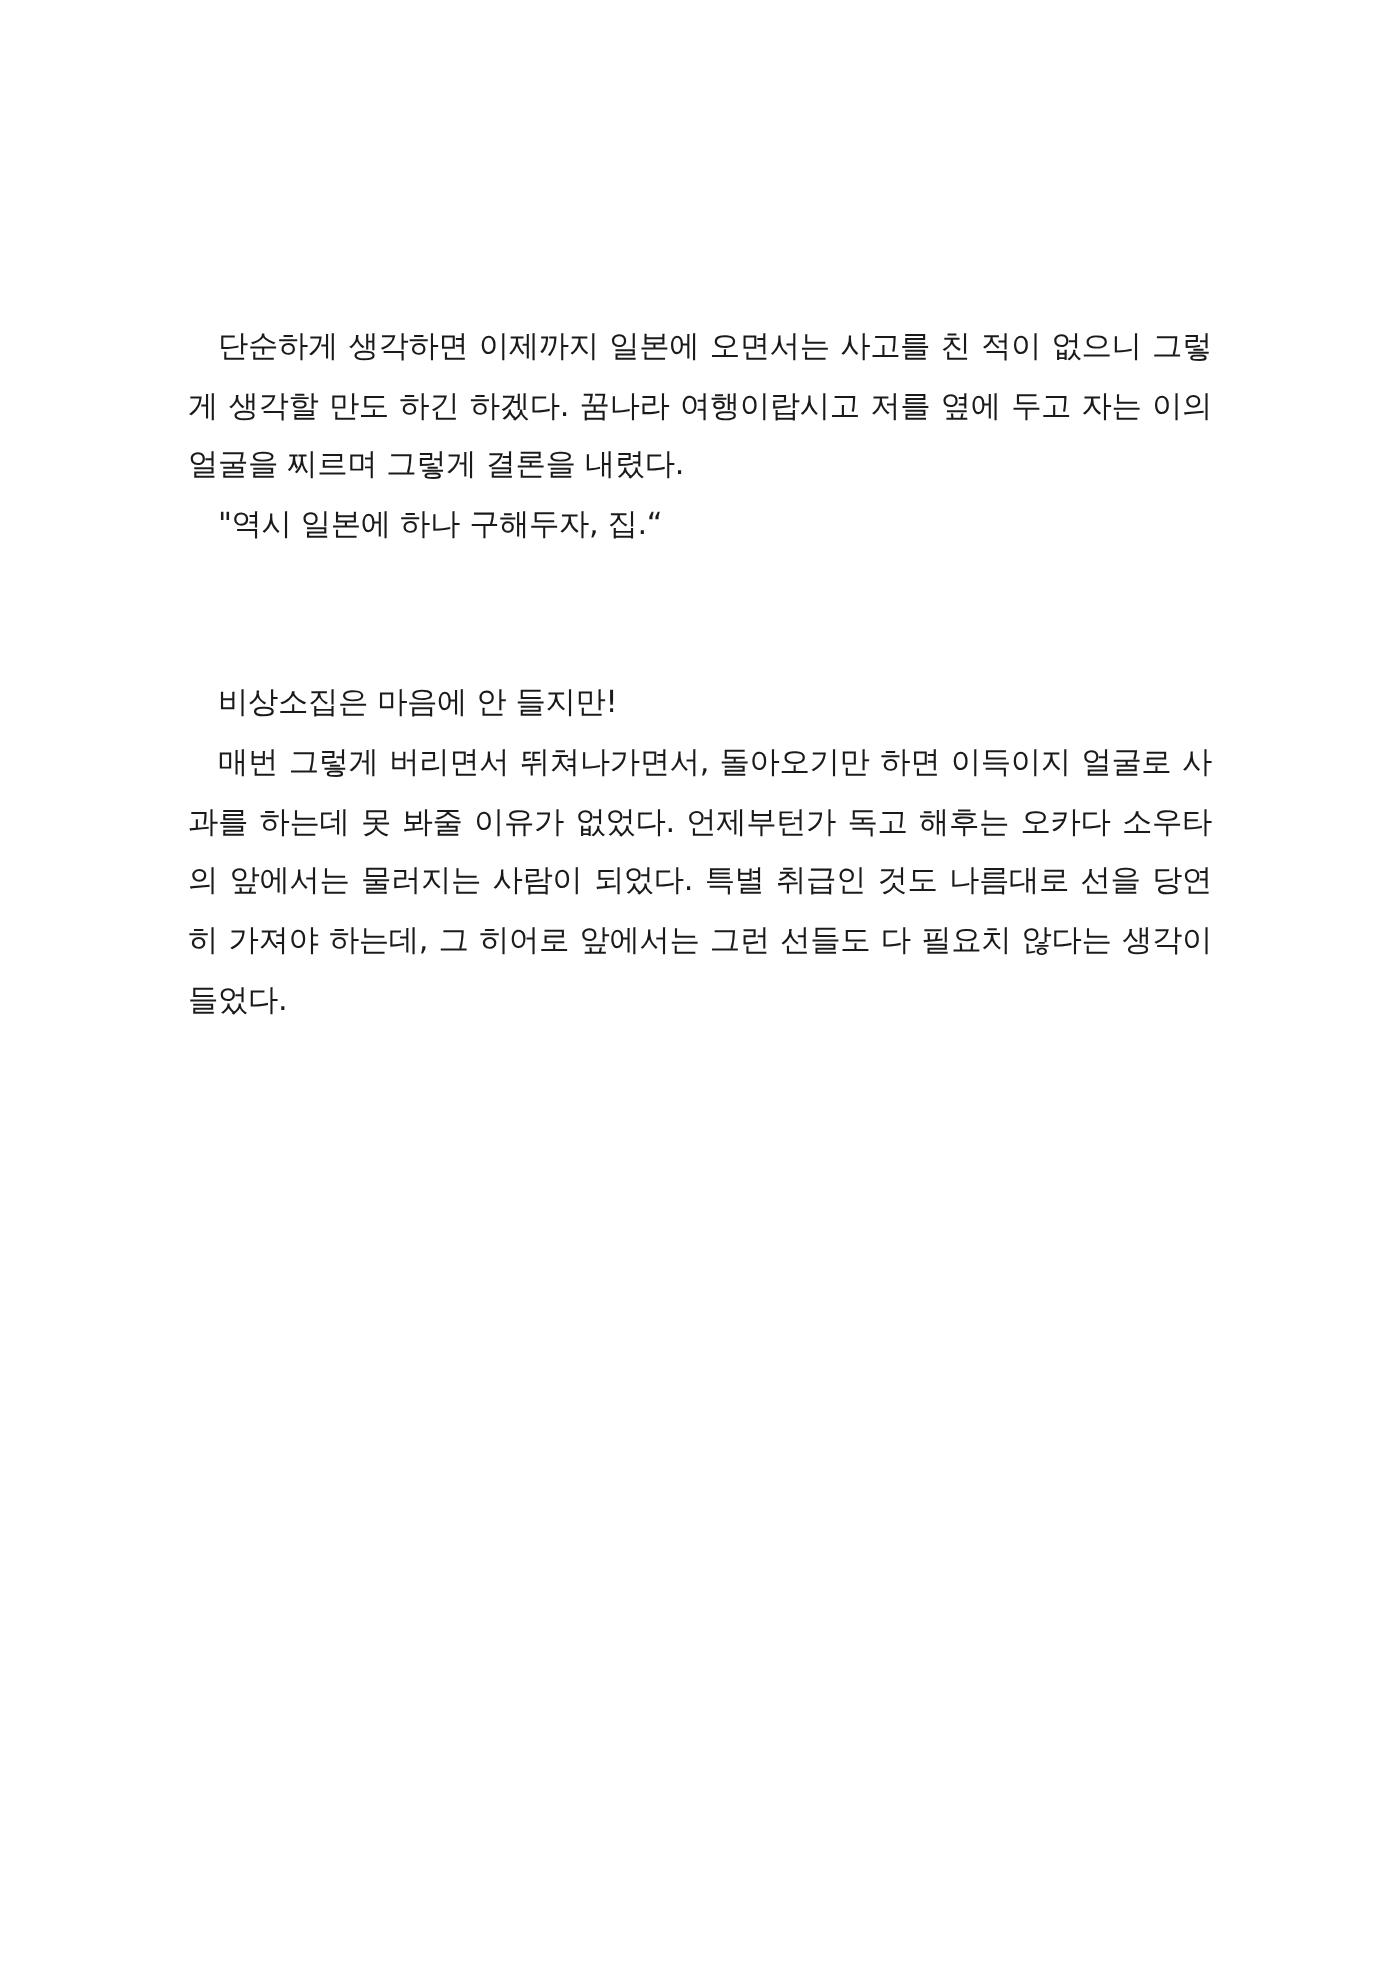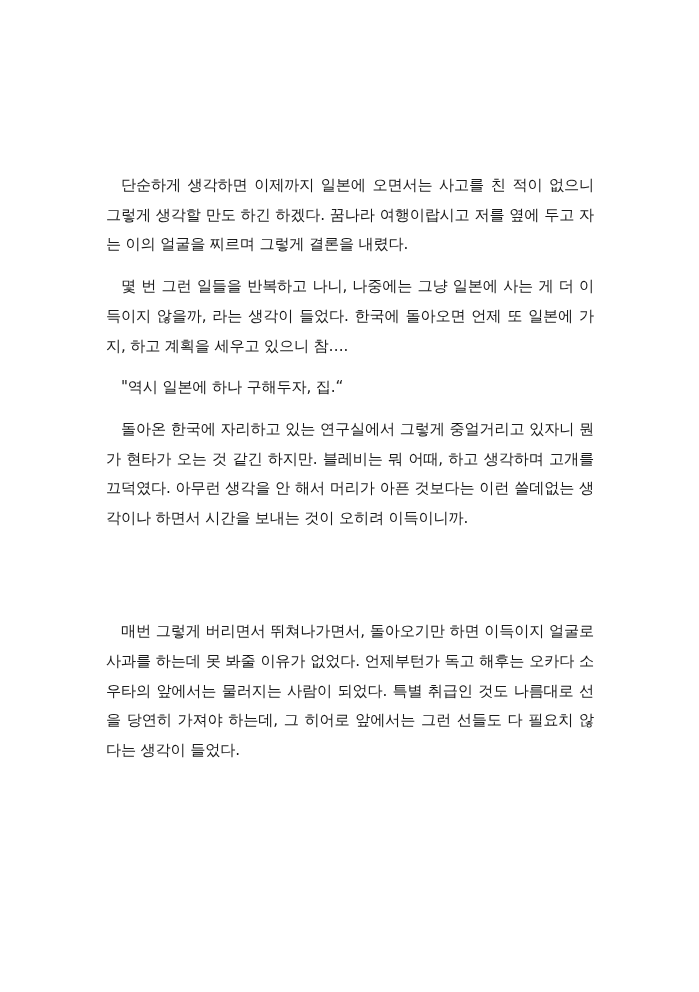--- a/index.html
+++ b/index.html
@@ -8,28 +8,27 @@
     position: absolute;
     left: 94px;
     top: 159px;
     width: 512px;
     font-family: "DejaVu Sans", sans-serif;
     font-size: 15.2px;
     color: #1a1a1a;
     line-height: 29.7px;
     letter-spacing: -0.2px;
   }
-  .p { margin: 12px; text-align: justify; text-align-last: left; }
+  .p { margin: 0; text-align: justify; text-align-last: left; }
   .indent { text-indent: 15px; }
   .gap { height: 29.7px; }
 </style>
 </head>
 <body>
 
 <div class="page">
   <p class="p indent">단순하게 생각하면 이제까지 일본에 오면서는 사고를 친 적이 없으니 그렇게 생각할 만도 하긴 하겠다. 꿈나라 여행이랍시고 저를 옆에 두고 자는 이의 얼굴을 찌르며 그렇게 결론을 내렸다.</p>
-  <p class="p indent">몇 번 그런 일들을 반복하고 나니, 나중에는 그냥 일본에 사는 게 더 이득이지 않을까, 라는 생각이 들었다. 한국에 돌아오면 언제 또 일본에 가지, 하고 계획을 세우고 있으니 참….</p>
   <p class="p indent">"역시 일본에 하나 구해두자, 집.“</p>
-  <p class="p indent">돌아온 한국에 자리하고 있는 연구실에서 그렇게 중얼거리고 있자니 뭔가 현타가 오는 것 같긴 하지만. 블레비는 뭐 어때, 하고 생각하며 고개를 끄덕였다. 아무런 생각을 안 해서 머리가 아픈 것보다는 이런 쓸데없는 생각이나 하면서 시간을 보내는 것이 오히려 이득이니까.</p>
   <div class="gap"></div>
   <div class="gap"></div>
+  <p class="p indent">비상소집은 마음에 안 들지만!</p>
   <p class="p indent">매번 그렇게 버리면서 뛰쳐나가면서, 돌아오기만 하면 이득이지 얼굴로 사과를 하는데 못 봐줄 이유가 없었다. 언제부턴가 독고 해후는 오카다 소우타의 앞에서는 물러지는 사람이 되었다. 특별 취급인 것도 나름대로 선을 당연히 가져야 하는데, 그 히어로 앞에서는 그런 선들도 다 필요치 않다는 생각이 들었다.</p>
 </div>
 
 </body></html>

